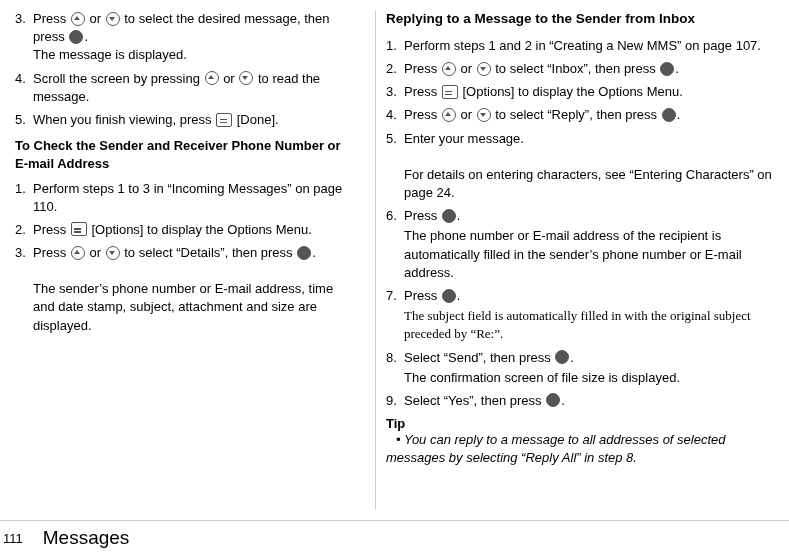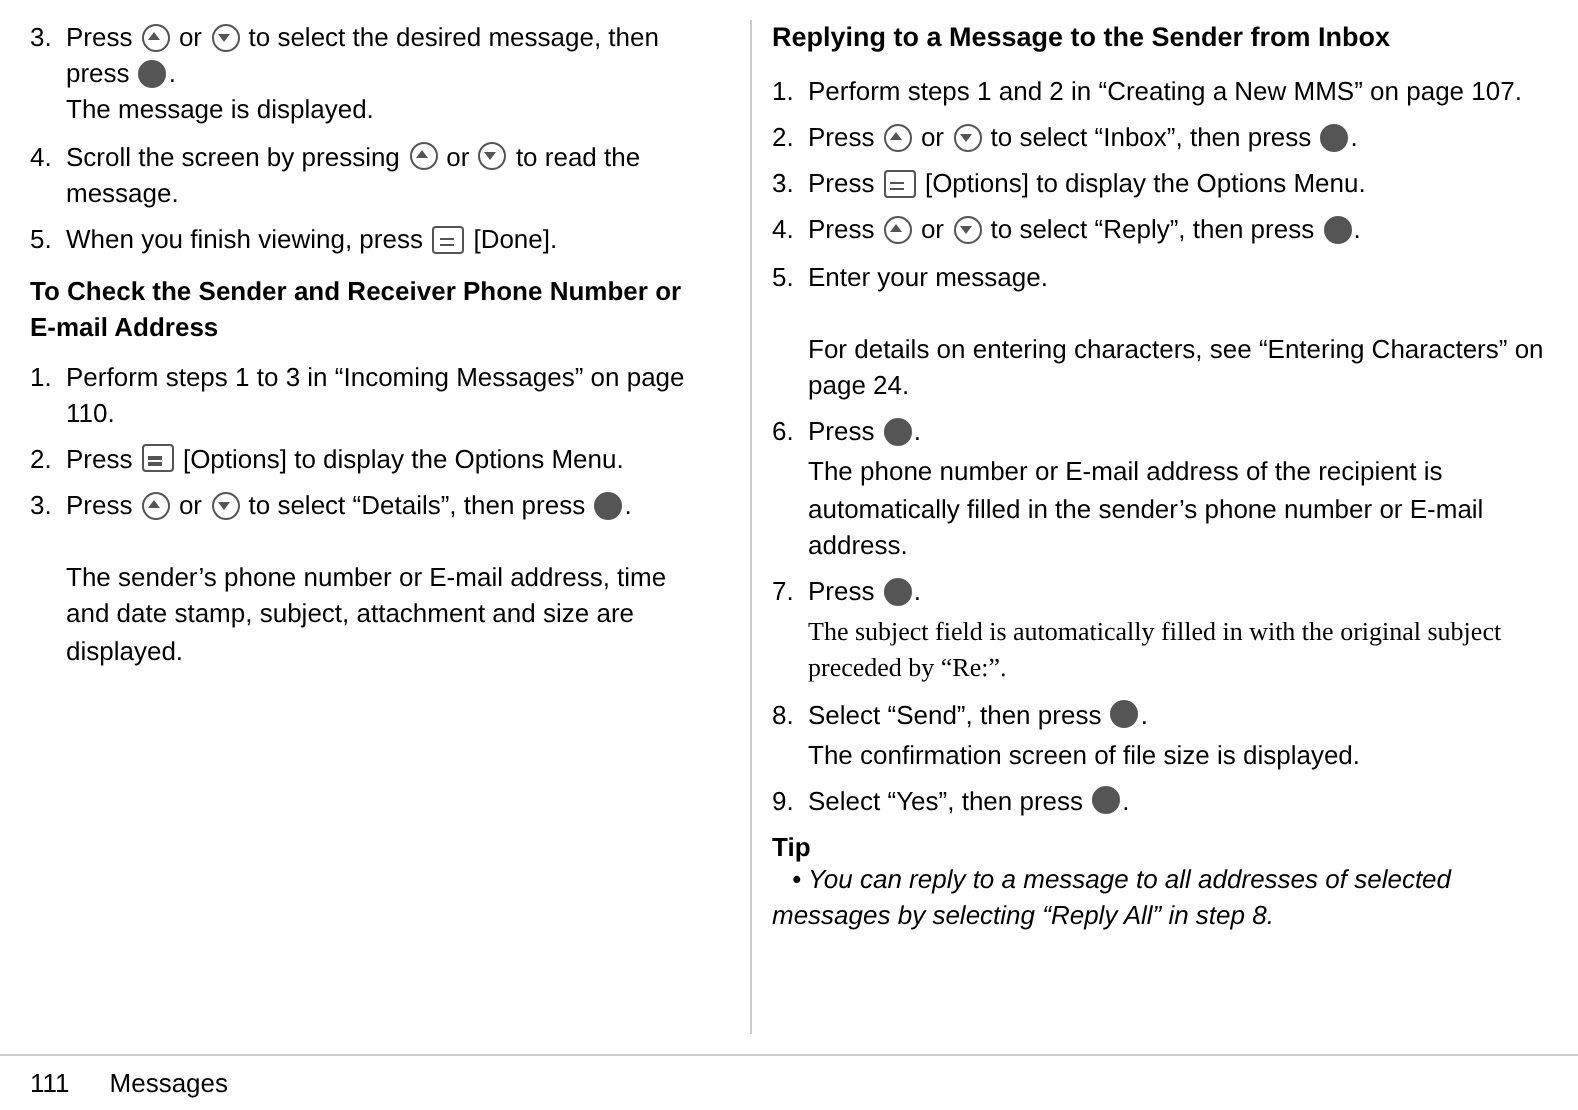--- a/index.html
+++ b/index.html
@@ -38,33 +38,33 @@
 
     .right-column {
       flex: 1;
       padding-left: 10px;
       border-left: 1px solid #ccc;
     }
 
     .footer-bar {
       display: flex;
       align-items: center;
-      padding: 6px 15px;
+      padding: 6px 3px;
       border-top: 1px solid #ccc;
     }
 
     .footer-page-num {
       font-size: 13px;
       color: #000;
       margin-right: 20px;
       font-weight: normal;
     }
 
     .footer-section-label {
-      font-size: 13px;
+      font-size: 19px;
       color: #000;
     }
 
     .section-heading {
       font-weight: bold;
       font-size: 13px;
       margin: 8px 0 6px 0;
       line-height: 1.4;
     }
 

